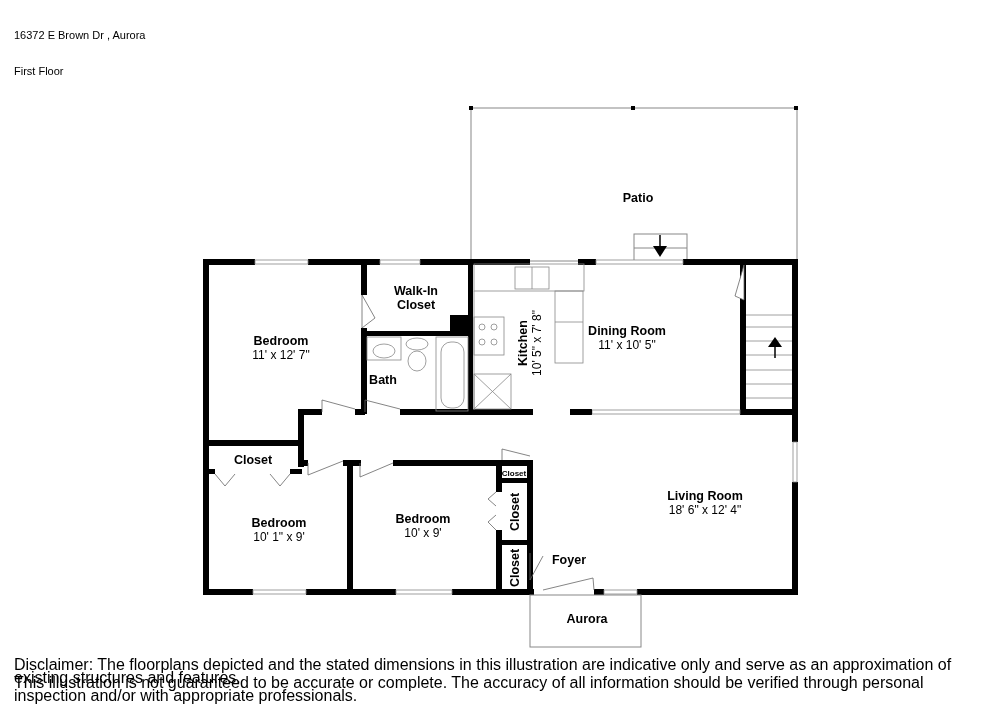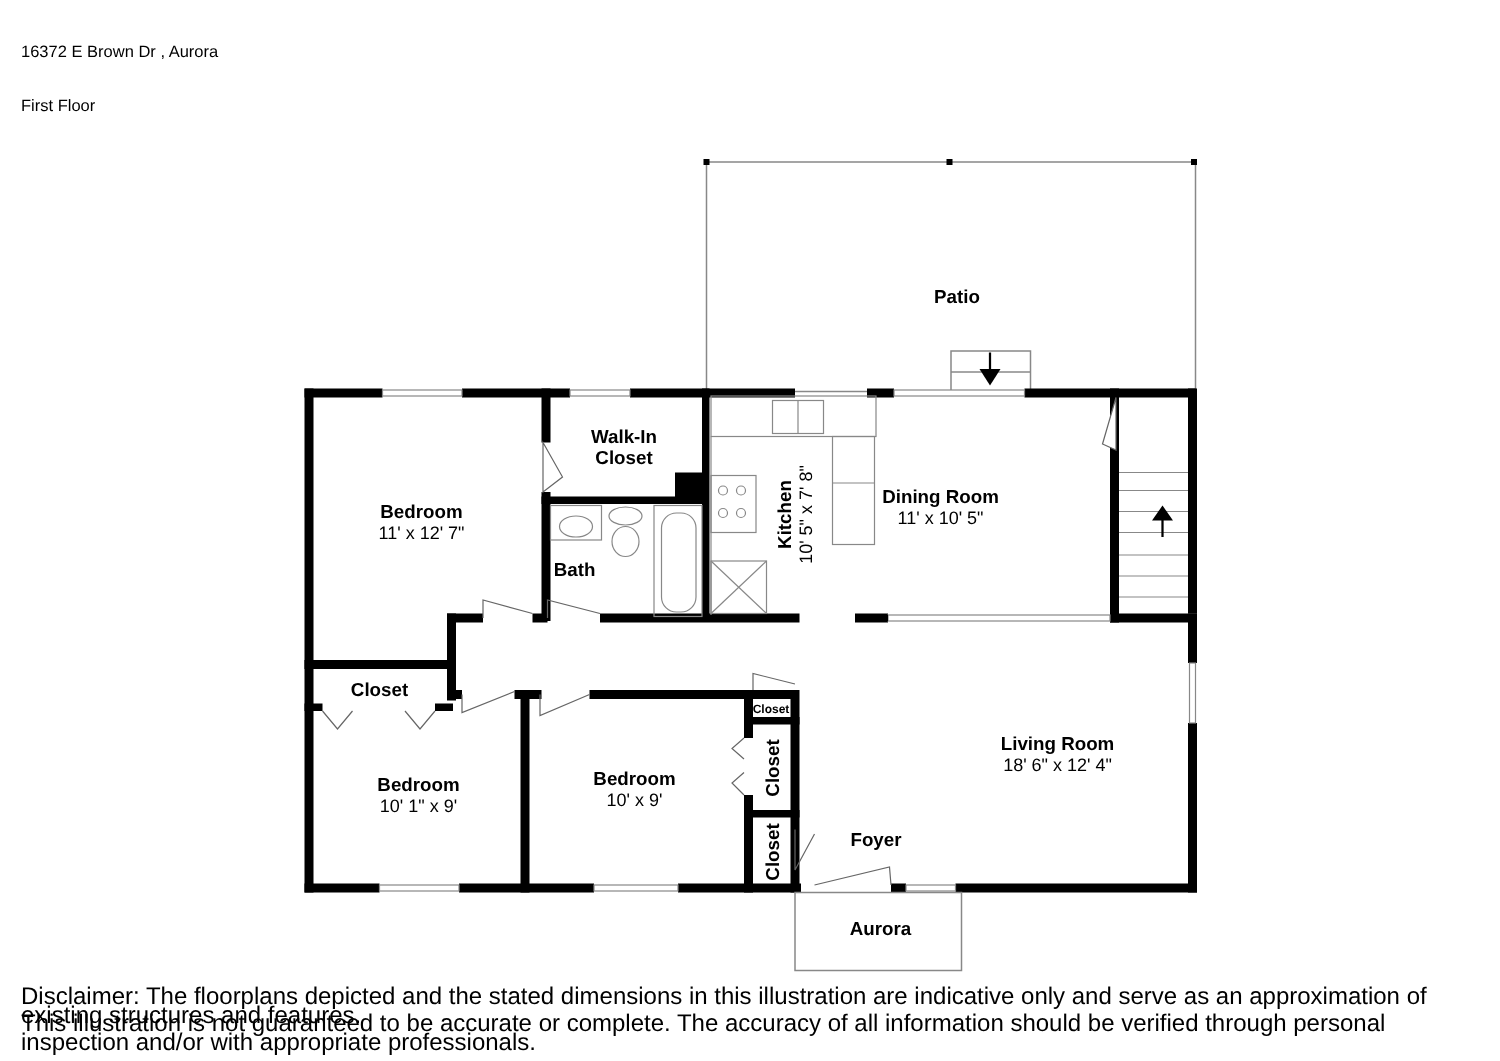--- a/index.html
+++ b/index.html
@@ -207,21 +207,21 @@
 <div class="lbl vert" style="left:515px; top:512px;">
   <span class="name">Closet</span>
 </div>
 <div class="lbl vert" style="left:515px; top:568px;">
   <span class="name">Closet</span>
 </div>
 <div class="lbl" style="left:663px; top:503px;margin-left:42px;">
   <span class="name">Living Room</span>
   <span class="dim">18' 6" x 12' 4"</span>
 </div>
-<div class="lbl" style="left:572px; top:560px;padding-left:24px;">
+<div class="lbl" style="left:557px; top:560px;padding-left:24px;">
   <span class="name">Foyer</span>
 </div>
 <div class="lbl" style="left:587px; top:619px;">
   <span class="name">Aurora</span>
 </div>
 
 <div class="disc" style="top:658px;">Disclaimer: The floorplans depicted and the stated dimensions in this illustration are indicative only and serve as an approximation of existing structures and features.</div>
 <div class="disc" style="top:676px;">This illustration is not guaranteed to be accurate or complete. The accuracy of all information should be verified through personal inspection and/or with appropriate professionals.</div>
 
 </body></html>

